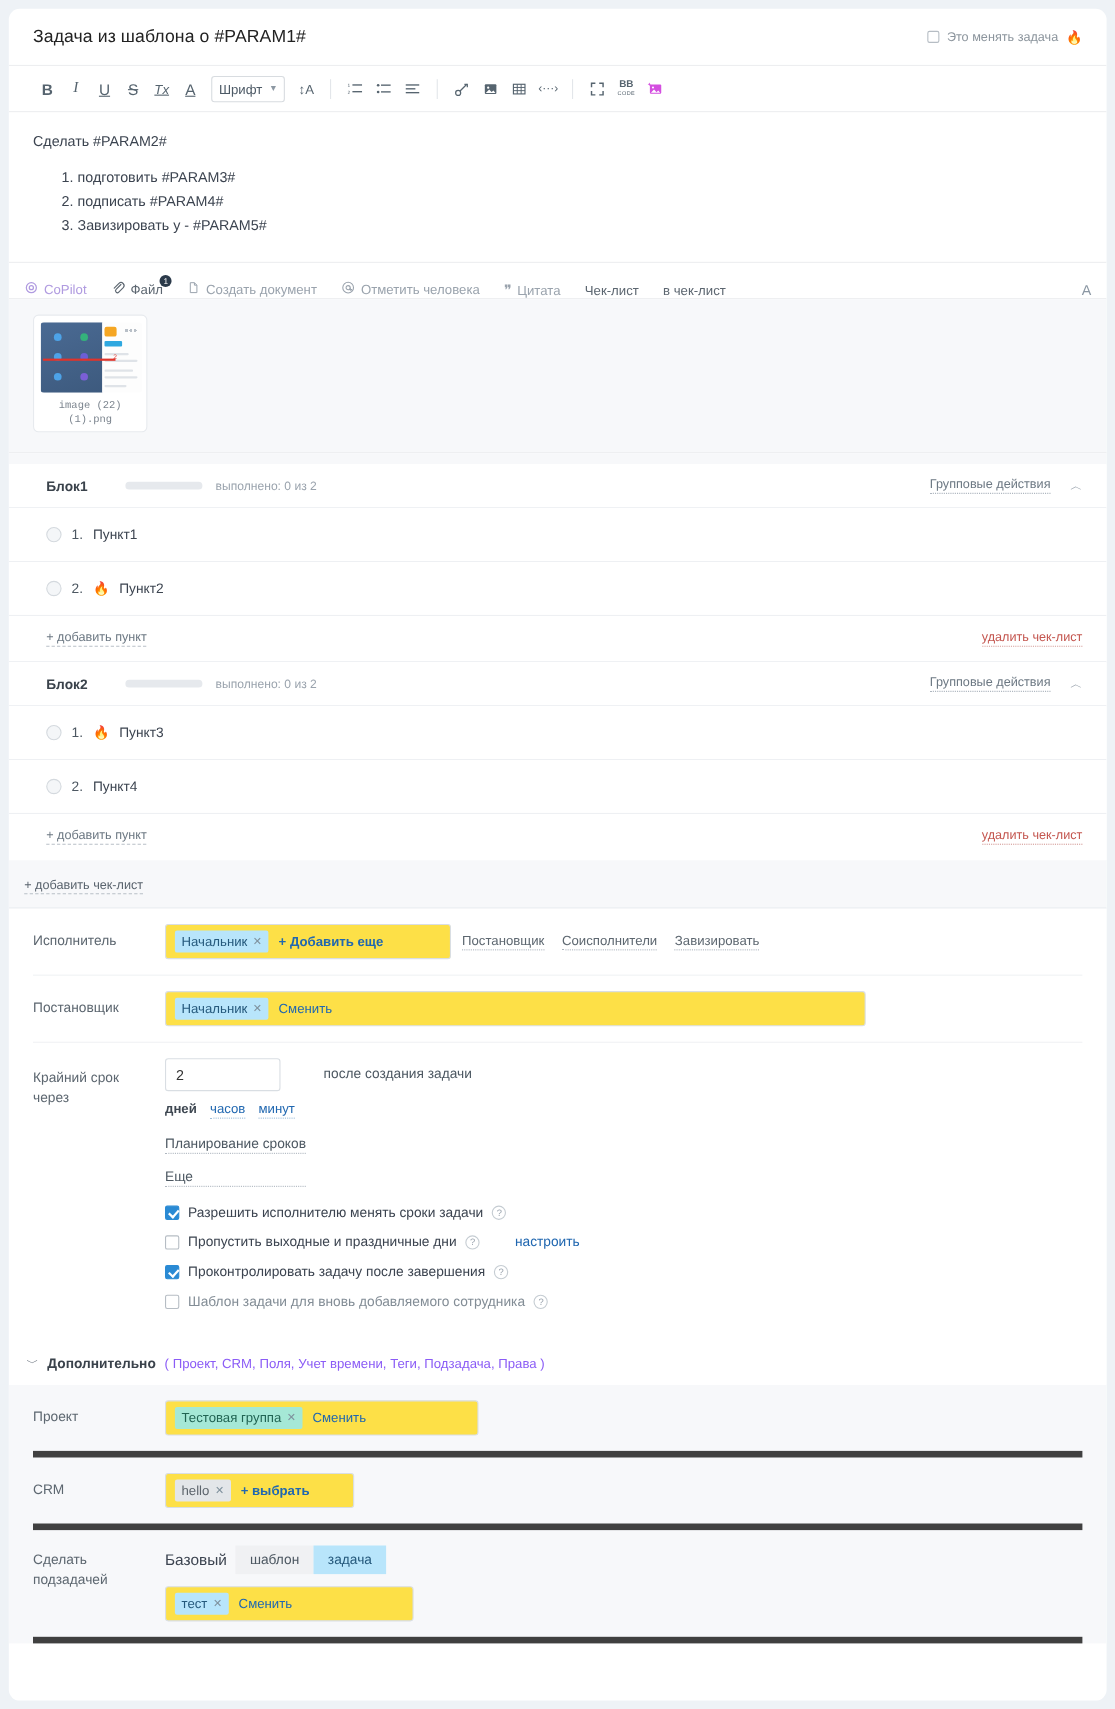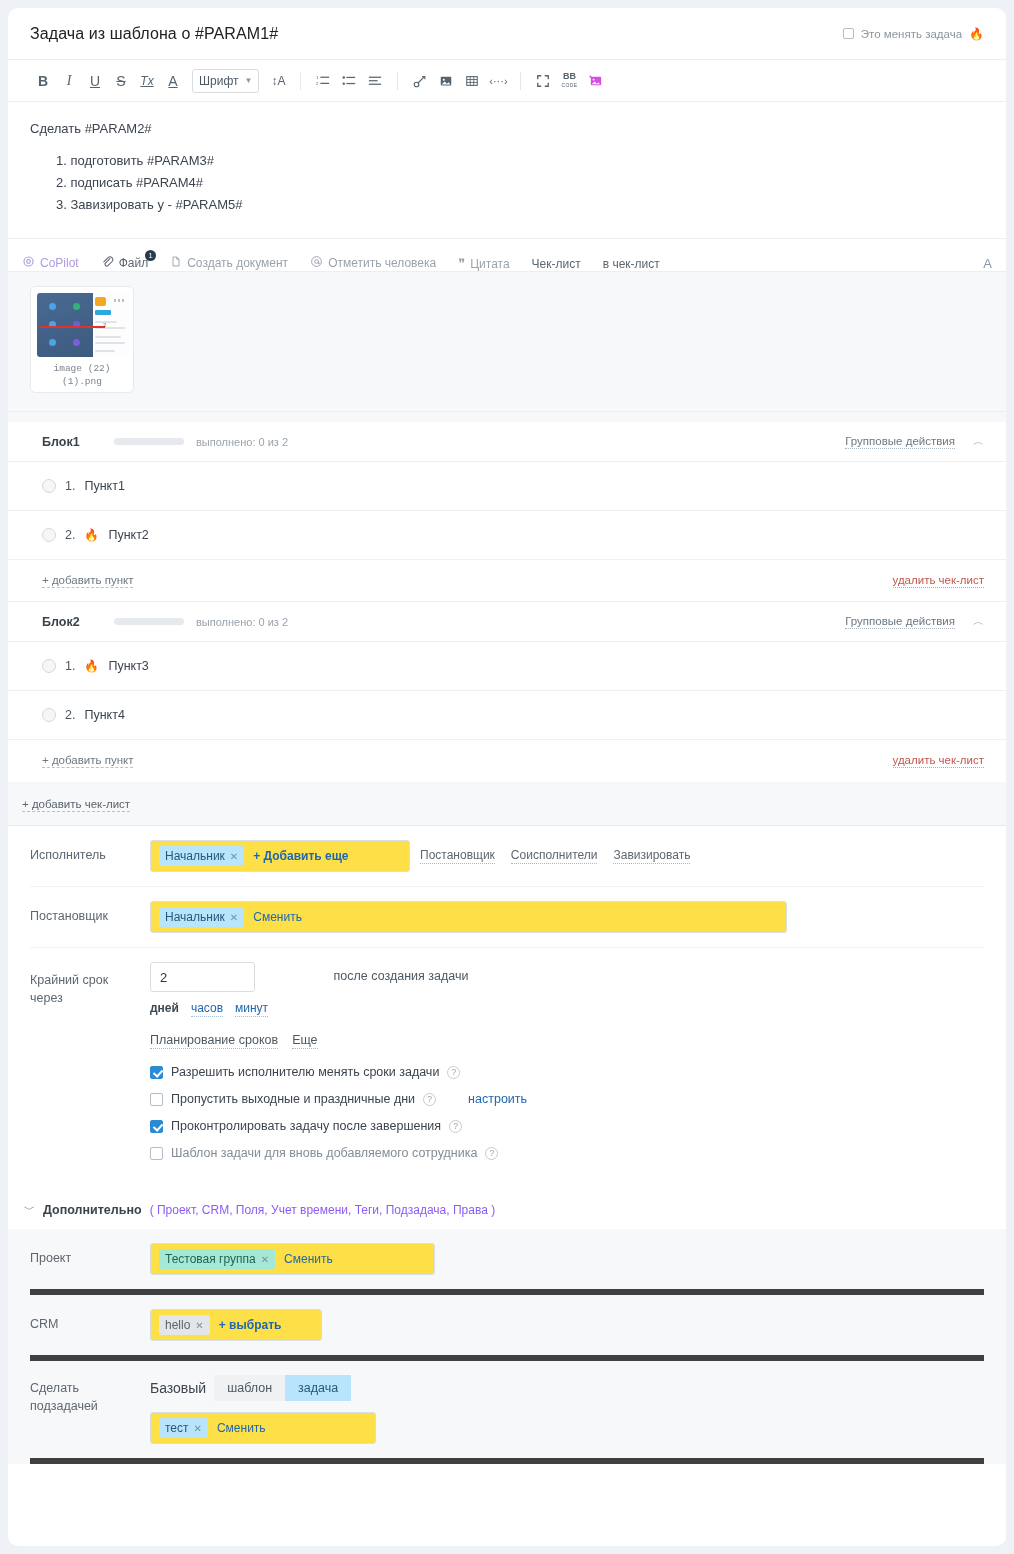--- a/index.html
+++ b/index.html
@@ -166,21 +166,21 @@
   .side-link { font-size:12px; color:#5d6770; border-bottom:1px dotted #aeb6bf; padding-bottom:1px; }
 
   .num-input {
     width:105px; height:30px; border:1px solid #d9dee3; border-radius:3px;
     font-size:13px; color:#333; padding:0 9px; display:flex; align-items:center; background:#fff;
   }
   .after-text { font-size:12.5px; color:#4d5862; padding-top:7px; }
   .unit-row { display:flex; gap:12px; margin-top:9px; }
   .unit { font-size:12px; color:#3f4852; font-weight:bold; }
   .unit.link { color:#2067b0; font-weight:normal; border-bottom:1px dotted #9dbdd9; padding-bottom:1px; }
-  .sub-links { display:flex; gap:14px; margin-top:16px; padding-bottom:4px; }
+  .sub-links { display:flex; gap:14px; margin-top:16px; padding-bottom:4px;flex-direction:column; }
   .sub-link { font-size:12.5px; color:#4d5862; border-bottom:1px dotted #aeb6bf; padding-bottom:1px; }
 
   .chk-row { display:flex; align-items:center; gap:8px; margin-bottom:13px; }
   .chk {
     width:13px; height:13px; border-radius:2px; border:1px solid #b6bdc4;
     background:#fff; flex:none; position:relative;
   }
   .chk.on { background:#2a8ad4; border-color:#2a8ad4; }
   .chk.on:after {
     content:""; position:absolute; left:3.5px; top:1px; width:4px; height:7px;

